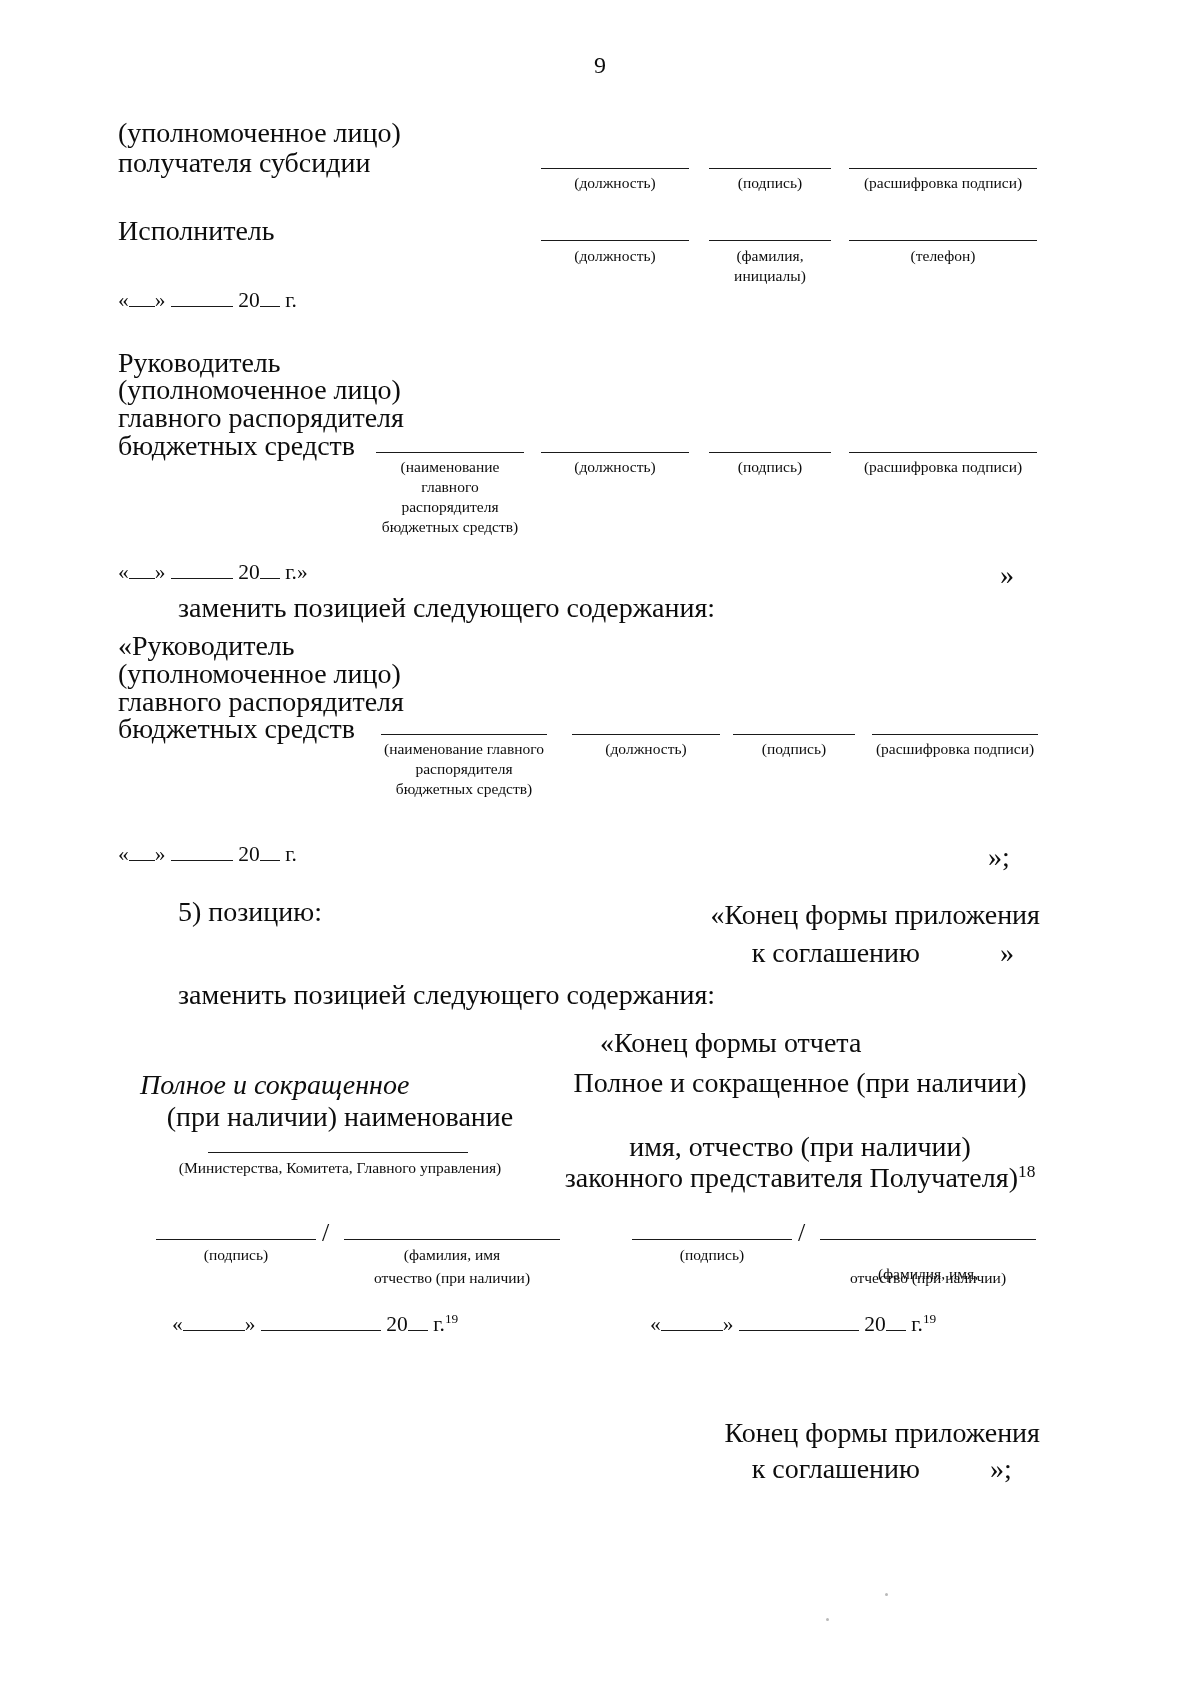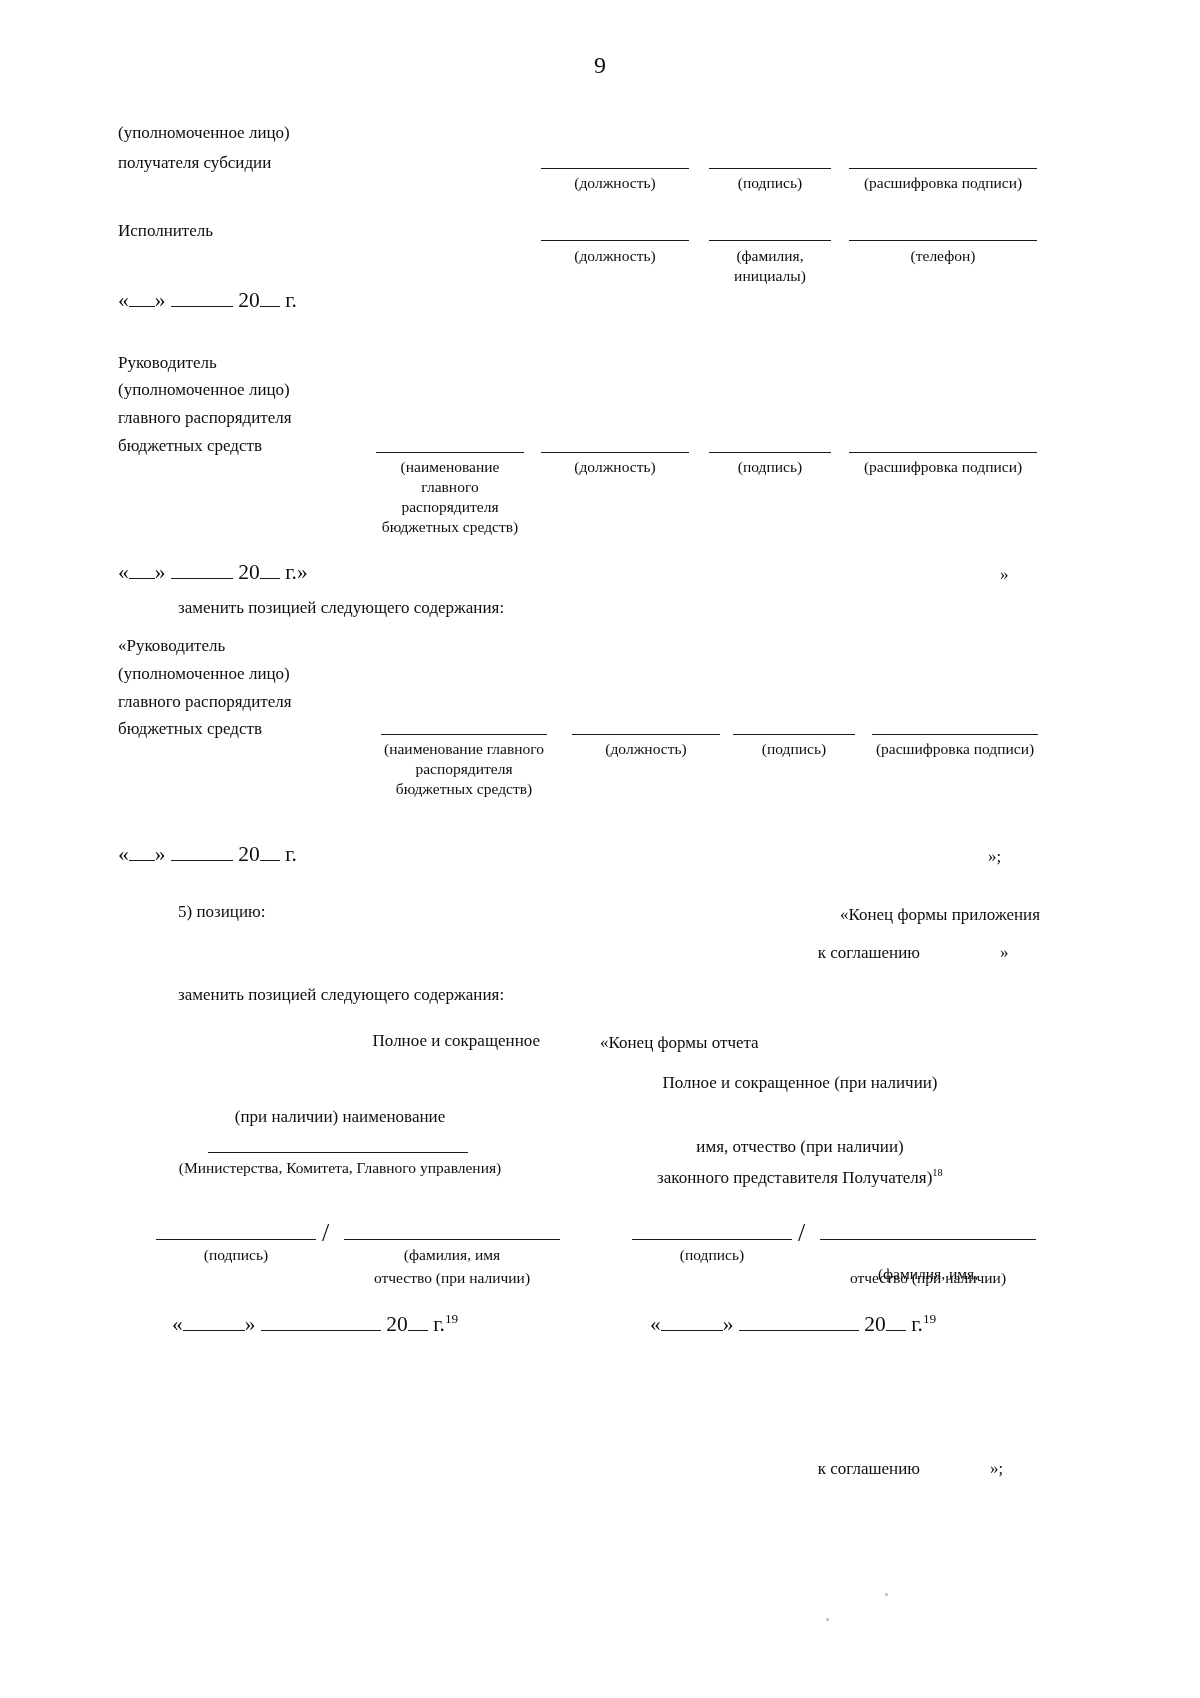--- a/index.html
+++ b/index.html
@@ -12,21 +12,21 @@
     width: 1200px;
     height: 1698px;
     background: #ffffff;
     font-family: "Liberation Serif", "DejaVu Serif", serif;
     color: #0d0d0d;
     overflow: hidden;
   }
   
   .abs { position: absolute; }
   .body-txt {
-    font-size: 17px;
+    font-size: 28px;
     line-height: 30px;
     white-space: pre-line;
   }
   .small-cap {
     font-size: 15.5px;
     line-height: 20px;
     text-align: center;
   }
 
   
@@ -167,21 +167,21 @@
   <div class="abs body-txt" style="left:178px; top:875px; width:400px;margin-top:22px;">5) позицию:</div>
 
   <div class="abs body-txt" style="left:600px; top:900px; width:440px; text-align:right;">«Конец формы приложения</div>
   <div class="abs body-txt" style="left:600px; top:938px; width:320px; text-align:right;">к соглашению</div>
   <div class="abs body-txt" style="left:1000px; top:938px; width:40px;">»</div>
 
   <div class="abs body-txt" style="left:178px; top:980px; width:760px;">заменить позицией следующего содержания:</div>
 
   <div class="abs body-txt" style="left:600px; top:1028px; width:440px; text-align:left;">«Конец формы отчета</div>
 
-  <div class="abs body-txt" style="left:140px; top:1026px; width:400px; text-align:right;">Полное и сокращенное</div>
+  <div class="abs body-txt" style="left:140px; top:1070px; width:400px; text-align:left;font-style:italic;">Полное и сокращенное</div>
   <div class="abs body-txt" style="left:140px; top:1102px; width:400px; text-align:center;">(при наличии) наименование</div>
 
   <div class="rule" style="left:208px; top:1152px; width:260px;"></div>
   <div class="abs" style="left:140px; top:1158px; width:400px; text-align:center; font-size:15.5px; line-height:20px;">(Министерства, Комитета, Главного управления)</div>
 
   <div class="abs body-txt" style="left:560px; top:1068px; width:480px; text-align:center;">Полное и сокращенное (при наличии)</div>
   <div class="abs body-txt" style="left:560px; top:1132px; width:480px; text-align:center;">имя, отчество (при наличии)</div>
   <div class="abs body-txt" style="left:560px; top:1163px; width:480px; text-align:center;"><span>законного представителя Получателя)</span><sup>18</sup></div>
 
   <div class="rule" style="left:156px; top:1239px; width:160px;"></div>
@@ -207,19 +207,20 @@
     <span>г.</span><sup>19</sup>
   </div>
 
   <div class="dateline" style="left:650px; top:1312px;">
     <span>«</span><span class="blank-md"></span><span>»</span>
     <span class="blank-lg"></span>
     <span>20</span><span class="blank-xs"></span>
     <span>г.</span><sup>19</sup>
   </div>
 
+  <div class="abs body-txt" style="left:600px; top:1418px; width:440px; text-align:right;">Конец формы приложения</div>
   <div class="abs body-txt" style="left:600px; top:1454px; width:320px; text-align:right;">к соглашению</div>
   <div class="abs body-txt" style="left:990px; top:1454px; width:50px;">»;</div>
 
   <div class="speck" style="left:885px; top:1593px;"></div>
   <div class="speck" style="left:826px; top:1618px;"></div>
 
 </div>
 
 </body></html>

